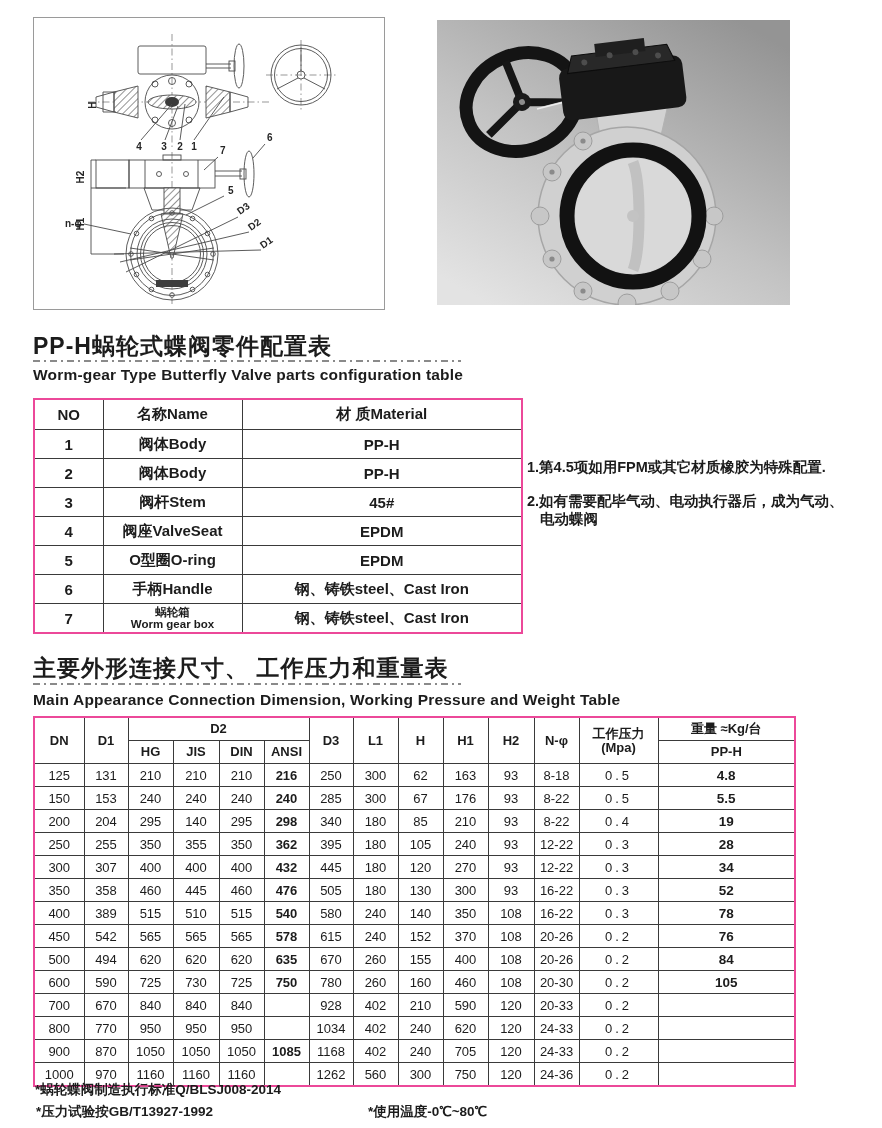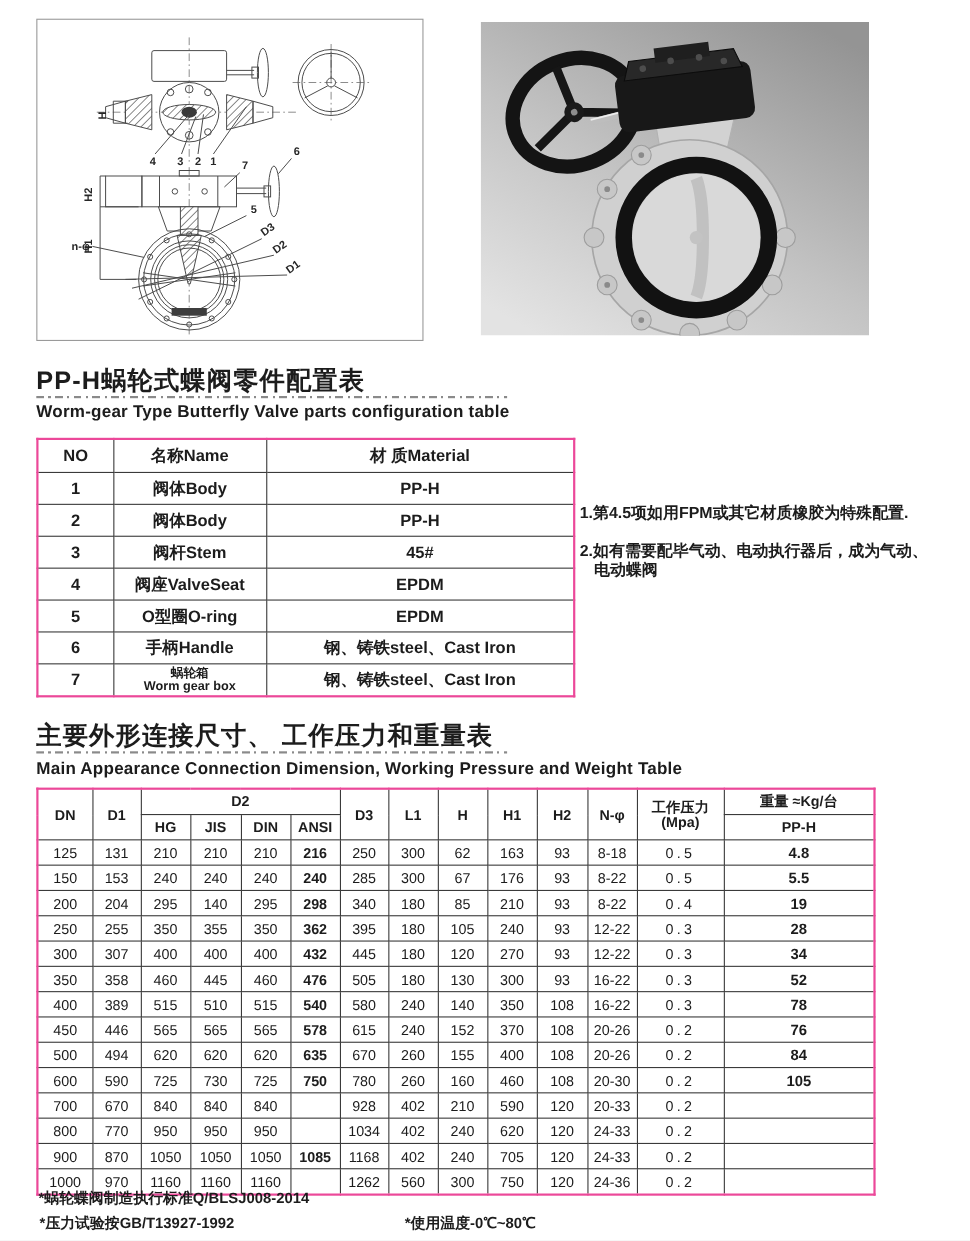--- a/index.html
+++ b/index.html
@@ -429,21 +429,21 @@
           <td>240</td>
           <td>140</td>
           <td>350</td>
           <td>108</td>
           <td>16-22</td>
           <td class="sp">0.3</td>
           <td class="w">78</td>
         </tr>
         <tr>
           <td>450</td>
-          <td>446</td>
+          <td>542</td>
           <td>565</td>
           <td>565</td>
           <td>565</td>
           <td class="b">578</td>
           <td>615</td>
           <td>240</td>
           <td>152</td>
           <td>370</td>
           <td>108</td>
           <td>20-26</td>

